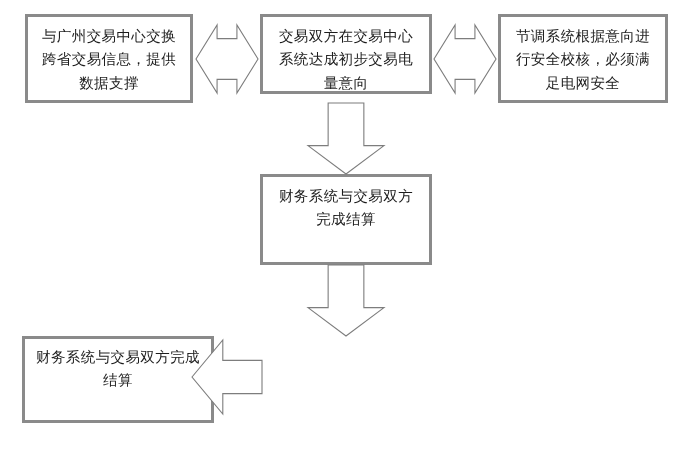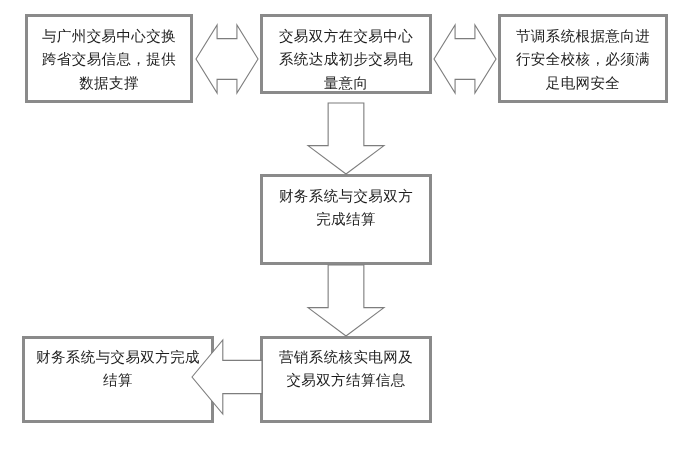--- a/index.html
+++ b/index.html
@@ -63,23 +63,20 @@
     </div>
     <div class="node node-tall" style="left: 260px; top: 14px; width: 172px; height: 80px; border-color: rgb(138, 138, 138);">
       <span class="node-text" style="color: rgb(28, 28, 28);">交易双方在交易中心系统达成初步交易电量意向</span>
     </div>
     <div class="node node-tall" style="left: 498px; top: 14px; width: 170px; height: 89px; border-color: rgb(138, 138, 138);">
       <span class="node-text" style="color: rgb(28, 28, 28);">节调系统根据意向进行安全校核，必须满足电网安全</span>
     </div>
     <div class="node node-tall" style="left: 260px; top: 174px; width: 172px; height: 91px; border-color: rgb(138, 138, 138);">
       <span class="node-text" style="color: rgb(28, 28, 28);">财务系统与交易双方完成结算</span>
     </div>
-    <div class="node" style="left: 260px; top: 336px; width: 172px; height: 87px; border-color: rgb(138, 138, 138);">
-      <span class="node-text" style="color: rgb(28, 28, 28);">营销系统核实电网及交易双方结算信息</span>
-    </div>
     <div class="node" style="left: 22px; top: 336px; width: 192px; height: 87px; border-color: rgb(138, 138, 138);">
       <span class="node-text" style="color: rgb(28, 28, 28);">财务系统与交易双方完成结算</span>
     </div>
     <div class="arrow" style="left: 196px; top: 25px; width: 62px; height: 68px;">
       <svg width="62" height="68" viewBox="0 0 62 68">
         <polygon points="0.00,34.00 21.08,0.00 21.08,13.60 40.92,13.60 40.92,0.00 62.00,34.00 40.92,68.00 40.92,54.40 21.08,54.40 21.08,68.00" fill="#ffffff" stroke="#7d7d7d" stroke-width="1.1"></polygon>
       </svg>
     </div>
     <div class="arrow" style="left: 434px; top: 25px; width: 62px; height: 68px;">
       <svg width="62" height="68" viewBox="0 0 62 68">

